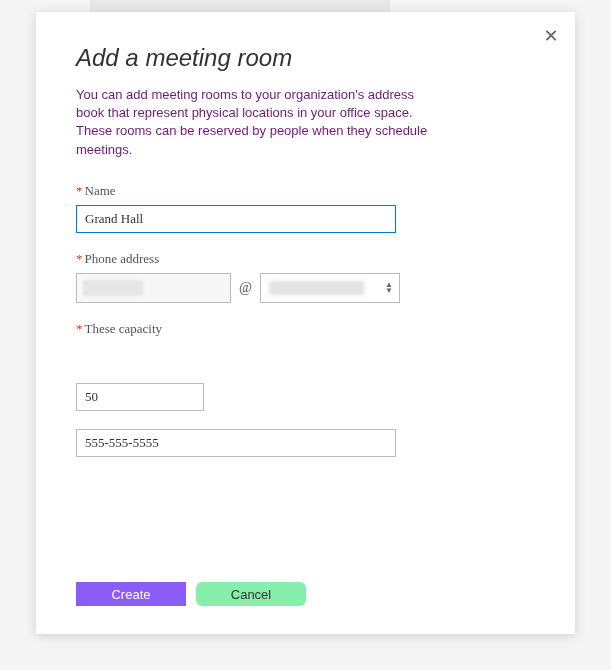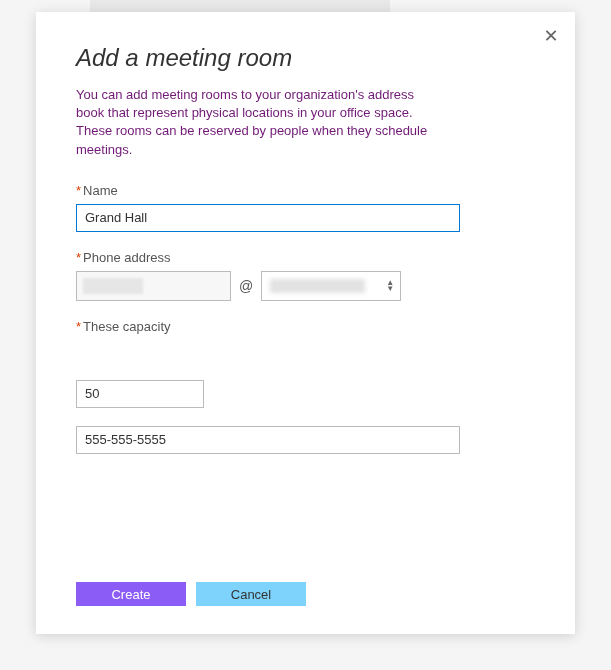--- a/index.html
+++ b/index.html
@@ -56,20 +56,21 @@
     }
     .modal-desc {
       font-size: 13px;
       color: #701a75;
       line-height: 1.4;
       margin-bottom: 24px;
       max-width: 360px;
     }
     .field {
       margin-bottom: 18px;
+      font-family: Liberation Serif, serif;
     }
     .field-label {
       font-size: 13px;
       color: #555;
       margin-bottom: 6px;
       display: block;
     }
     .required {
       color: #d83b01;
       margin-right: 2px;
@@ -77,21 +78,21 @@
     .text-input {
       border: 1px solid #bbb;
       padding: 5px 8px;
       font-size: 13px;
       color: #333;
       font-family: inherit;
       outline: none;
       height: 28px;
     }
     .text-input.full {
-      width: 384px;
+      width: 320px;
     }
     .text-input.medium {
       width: 128px;
       margin-top: 40px;
     }
     .text-input.focused {
       border-color: #0078d4;
     }
     .email-row {
       display: flex;
@@ -158,22 +159,23 @@
       border: none;
       font-size: 13px;
       font-family: inherit;
       cursor: pointer;
     }
     .btn-primary {
       background: #8b5cf6;
       color: #fff;
     }
     .btn-secondary {
-      background: #7dd3fc;
+      background: #86efac;
       color: #333;
+      border-radius: 6px;
     }
   </style>
 </head>
 <body>
 
 <div class="backdrop-bar"></div>
 
 <div class="modal">
 
   <button class="close-btn">

